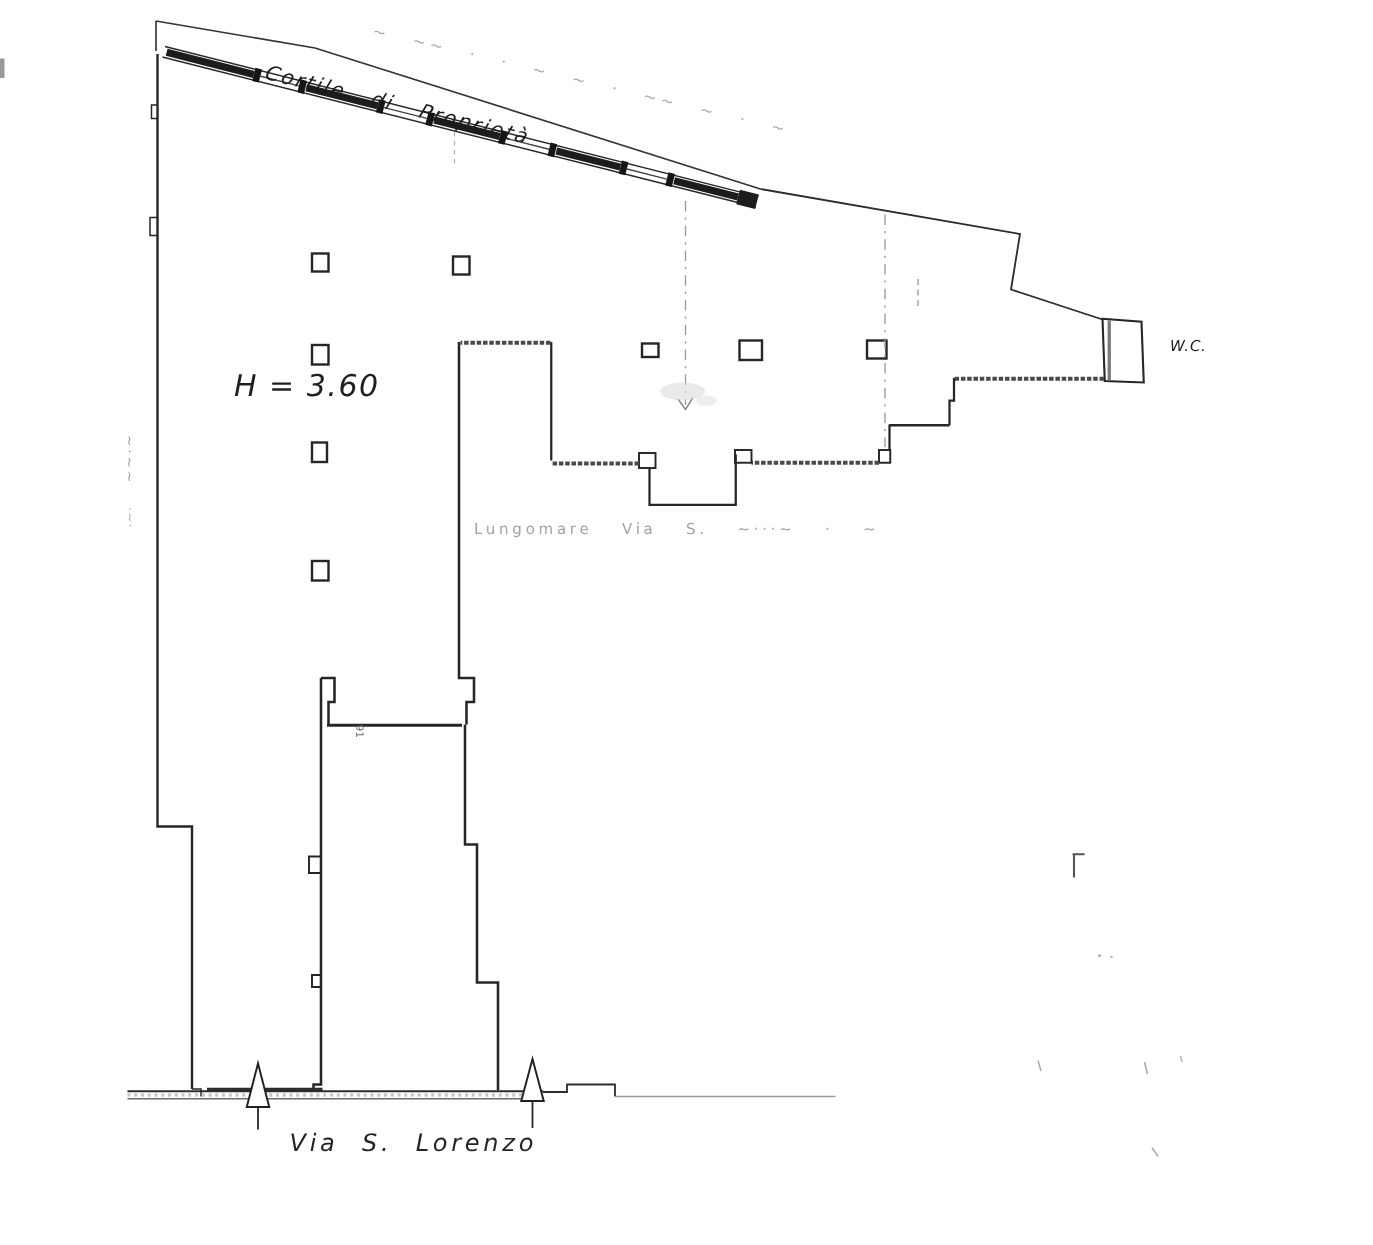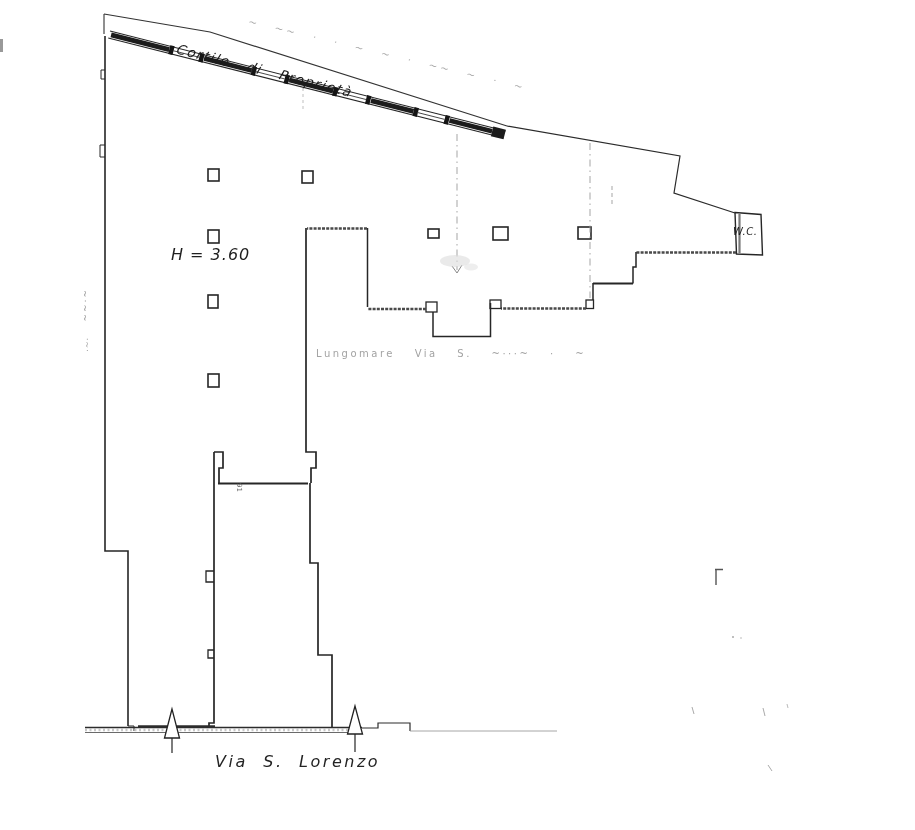--- a/index.html
+++ b/index.html
@@ -15,29 +15,29 @@
   .lbl-courtyard-faint{
     left:250px;top:15px;font-size:10.5px;color:#a8a8a8;
     letter-spacing:3px;word-spacing:9px;
     transform:rotate(13.5deg);transform-origin:0 0;font-style:italic;
   }
   .lbl-courtyard{
     left:180px;top:41px;font-size:13.5px;color:#1c1c1c;
     letter-spacing:1.5px;word-spacing:12px;font-style:italic;
     transform:rotate(14deg) skewX(-6deg);transform-origin:0 0;
   }
-  .lbl-height{left:171px;top:245px;font-size:16px;font-style:italic;letter-spacing:1px;}
-  .lbl-wc{left:733px;top:226px;font-size:10px;font-style:italic;letter-spacing:0.5px;}
+  .lbl-height{left:156px;top:245px;font-size:20px;font-style:italic;letter-spacing:1px;}
+  .lbl-wc{left:780px;top:226px;font-size:10px;font-style:italic;letter-spacing:0.5px;}
   .lbl-street-faint{
     left:316px;top:348px;font-size:10px;color:#a3a3a3;
     letter-spacing:2.5px;word-spacing:14px;
   }
   .lbl-street{
     left:193px;top:752px;font-size:16px;font-style:italic;
-    letter-spacing:2.5px;word-spacing:8px;color:#242424;margin-left:22px;
+    letter-spacing:2.5px;word-spacing:8px;color:#242424;
   }
   .lbl-91{
     left:243px;top:483px;font-size:7px;color:#6d6d6d;
     transform:rotate(90deg);transform-origin:0 0;
   }
   .lbl-margin-a{
     left:80px;top:290px;font-size:9px;color:#9b9b9b;
     writing-mode:vertical-rl;letter-spacing:2px;
   }
   .lbl-margin-b{

